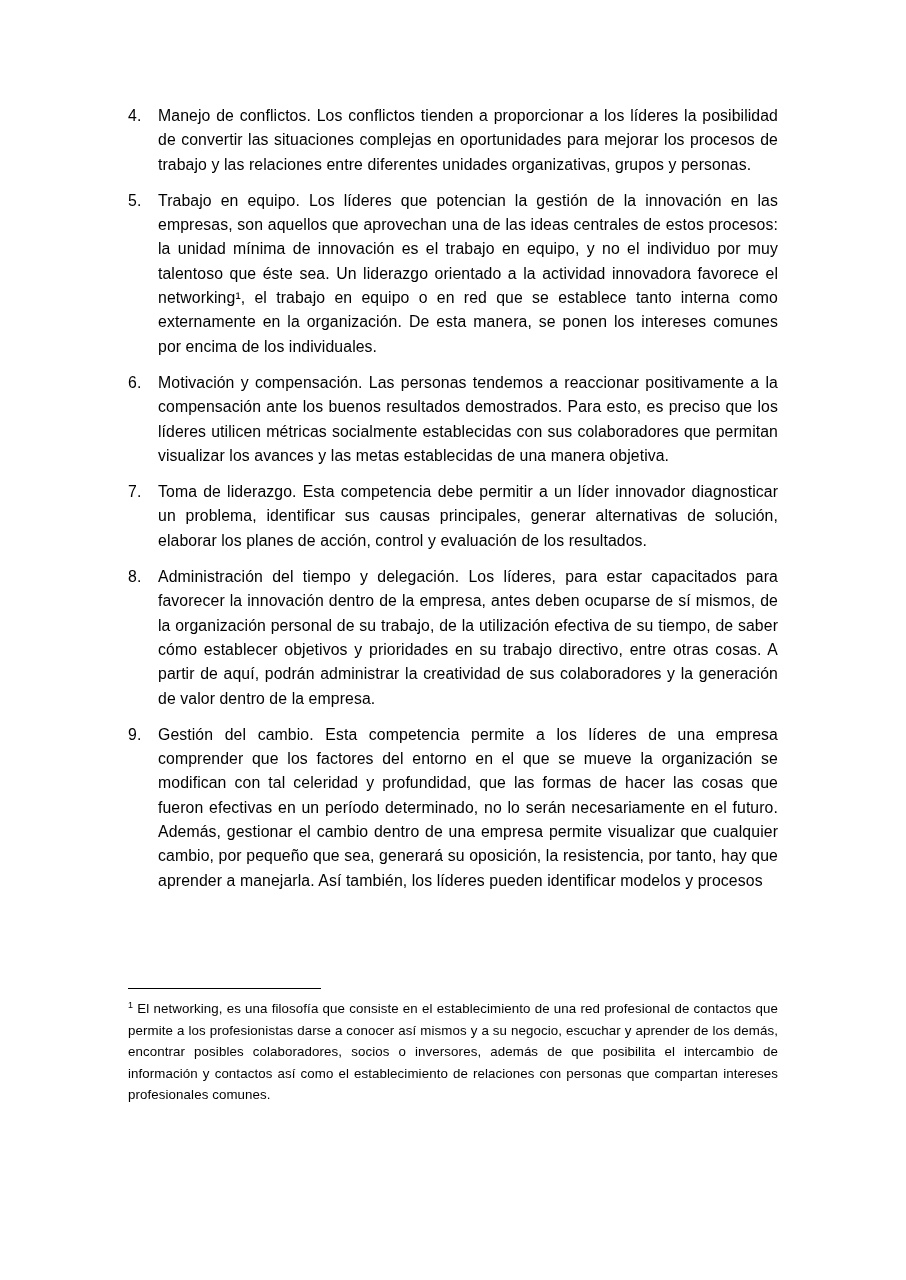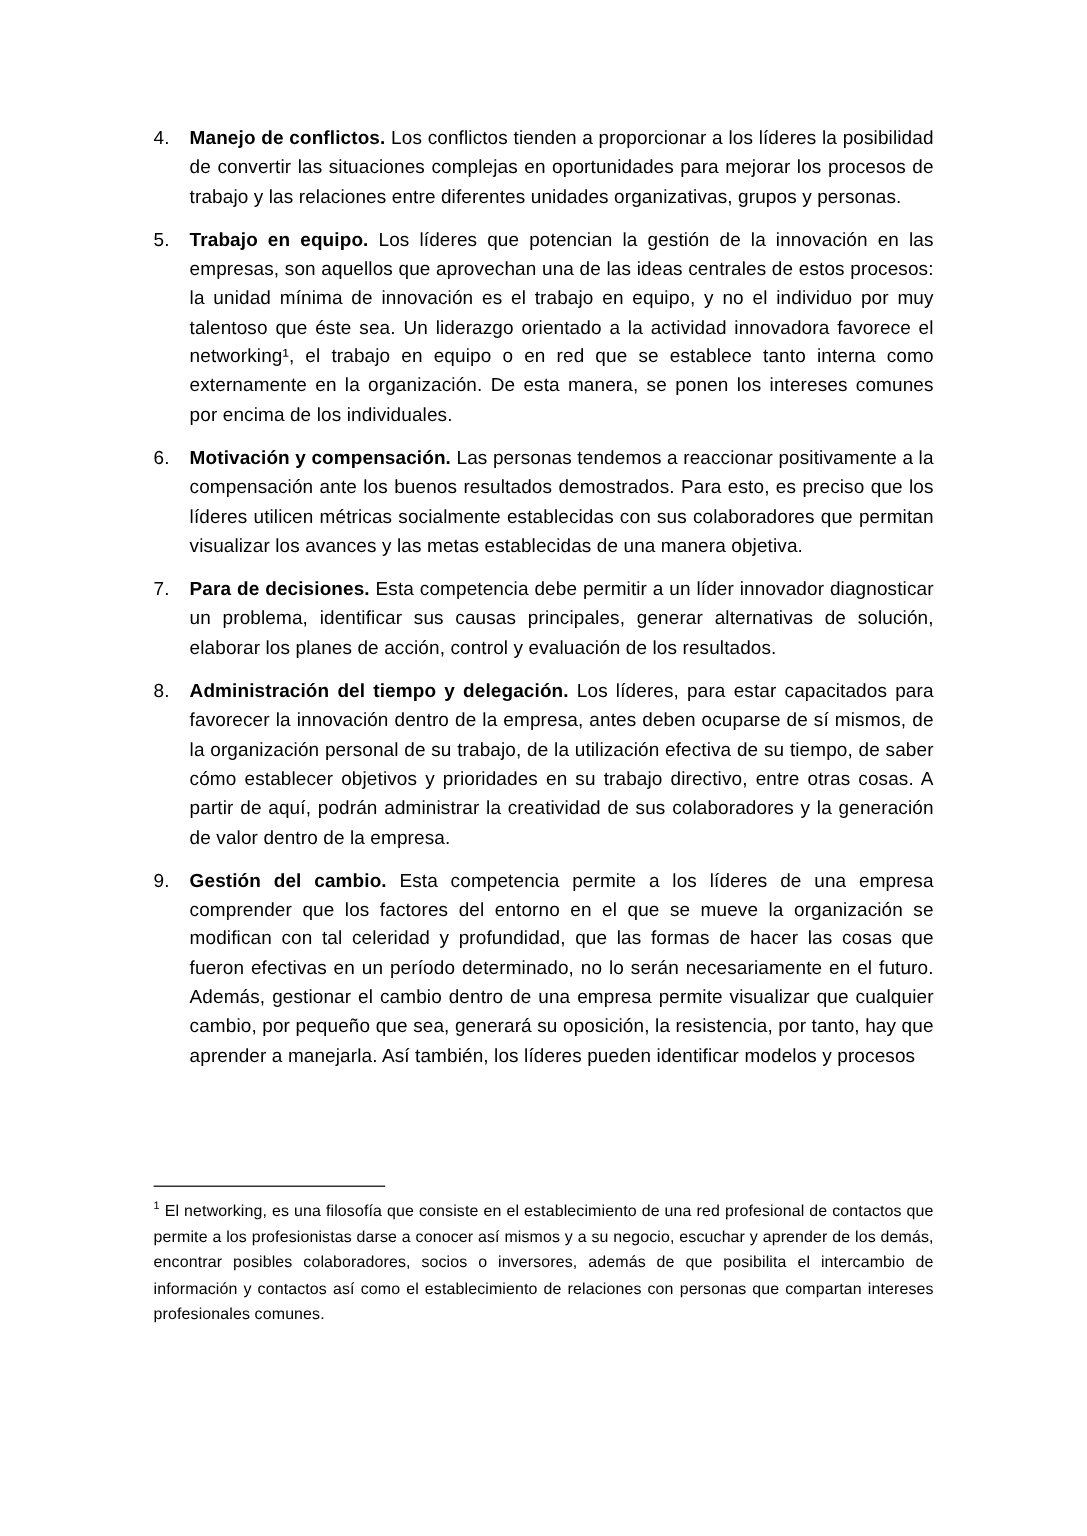--- a/index.html
+++ b/index.html
@@ -33,21 +33,21 @@
     letter-spacing: 0.1px;
   }
 
   .item-number {
     position: absolute;
     left: 0;
     top: 0;
   }
 
   .item-title {
-    font-weight: bold;
+    font-weight: normal;
   }
 
   .footnote-block {
     position: absolute;
     left: 128px;
     top: 988px;
     width: 650px;
   }
 
   .footnote-rule {
@@ -82,21 +82,21 @@
 
     <div class="list-item">
       <span class="item-number">5.</span><span class="item-title">Trabajo en equipo.</span><span> Los líderes que potencian la gestión de la innovación en las empresas, son aquellos que aprovechan una de las ideas centrales de estos procesos: la unidad mínima de innovación es el trabajo en equipo, y no el individuo por muy talentoso que éste sea. Un liderazgo orientado a la actividad innovadora favorece el networking¹, el trabajo en equipo o en red que se establece tanto interna como externamente en la organización. De esta manera, se ponen los intereses comunes por encima de los individuales.</span>
     </div>
 
     <div class="list-item">
       <span class="item-number">6.</span><span class="item-title">Motivación y compensación.</span><span> Las personas tendemos a reaccionar positivamente a la compensación ante los buenos resultados demostrados. Para esto, es preciso que los líderes utilicen métricas socialmente establecidas con sus colaboradores que permitan visualizar los avances y las metas establecidas de una manera objetiva.</span>
     </div>
 
     <div class="list-item">
-      <span class="item-number">7.</span><span class="item-title">Para de decisiones.</span><span> Esta competencia debe permitir a un líder innovador diagnosticar un problema, identificar sus causas principales, generar alternativas de solución, elaborar los planes de acción, control y evaluación de los resultados.</span>
+      <span class="item-number">7.</span><span class="item-title">Toma de liderazgo.</span><span> Esta competencia debe permitir a un líder innovador diagnosticar un problema, identificar sus causas principales, generar alternativas de solución, elaborar los planes de acción, control y evaluación de los resultados.</span>
     </div>
 
     <div class="list-item">
       <span class="item-number">8.</span><span class="item-title">Administración del tiempo y delegación.</span><span> Los líderes, para estar capacitados para favorecer la innovación dentro de la empresa, antes deben ocuparse de sí mismos, de la organización personal de su trabajo, de la utilización efectiva de su tiempo, de saber cómo establecer objetivos y prioridades en su trabajo directivo, entre otras cosas. A partir de aquí, podrán administrar la creatividad de sus colaboradores y la generación de valor dentro de la empresa.</span>
     </div>
 
     <div class="list-item">
       <span class="item-number">9.</span><span class="item-title">Gestión del cambio.</span><span> Esta competencia permite a los líderes de una empresa comprender que los factores del entorno en el que se mueve la organización se modifican con tal celeridad y profundidad, que las formas de hacer las cosas que fueron efectivas en un período determinado, no lo serán necesariamente en el futuro. Además, gestionar el cambio dentro de una empresa permite visualizar que cualquier cambio, por pequeño que sea, generará su oposición, la resistencia, por tanto, hay que aprender a manejarla. Así también, los líderes pueden identificar modelos y procesos</span>
     </div>
   </div>

